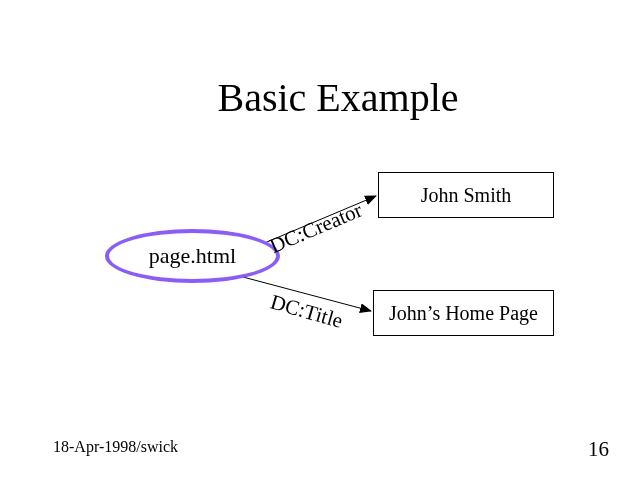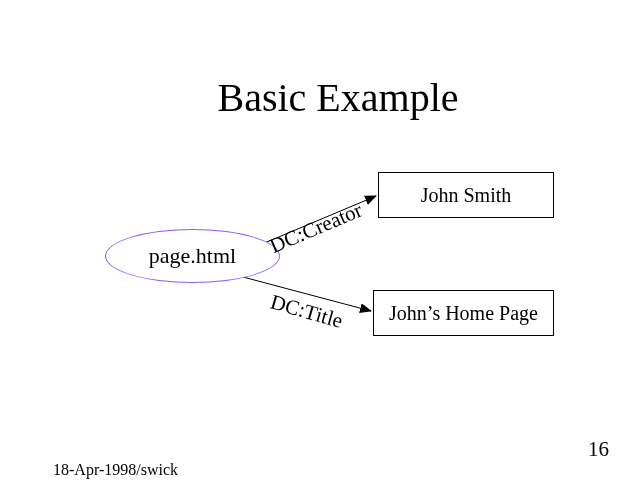--- a/index.html
+++ b/index.html
@@ -33,21 +33,21 @@
     left: 0;
     top: 0;
     z-index: 1;
   }
   .ellipse {
     position: absolute;
     left: 105px;
     top: 229px;
     width: 175px;
     height: 54px;
-    border: 1px solid #8b5cf6;
+    border: 4px solid #8b5cf6;
     border-radius: 50%;
     background: #ffffff;
     display: flex;
     align-items: center;
     justify-content: center;
     z-index: 2;
     box-sizing: border-box;
   }
   .ellipse span {
     font-size: 22px;
@@ -93,21 +93,21 @@
   }
   .box-title {
     left: 373px;
     top: 290px;
     width: 181px;
     height: 46px;
   }
   .footer-date {
     position: absolute;
     left: 53px;
-    top: 462px;
+    top: 439px;
     font-size: 16px;
     line-height: 1;
   }
   .page-number {
     position: absolute;
     left: 580px;
     top: 439px;
     width: 29px;
     text-align: right;
     font-size: 21px;

